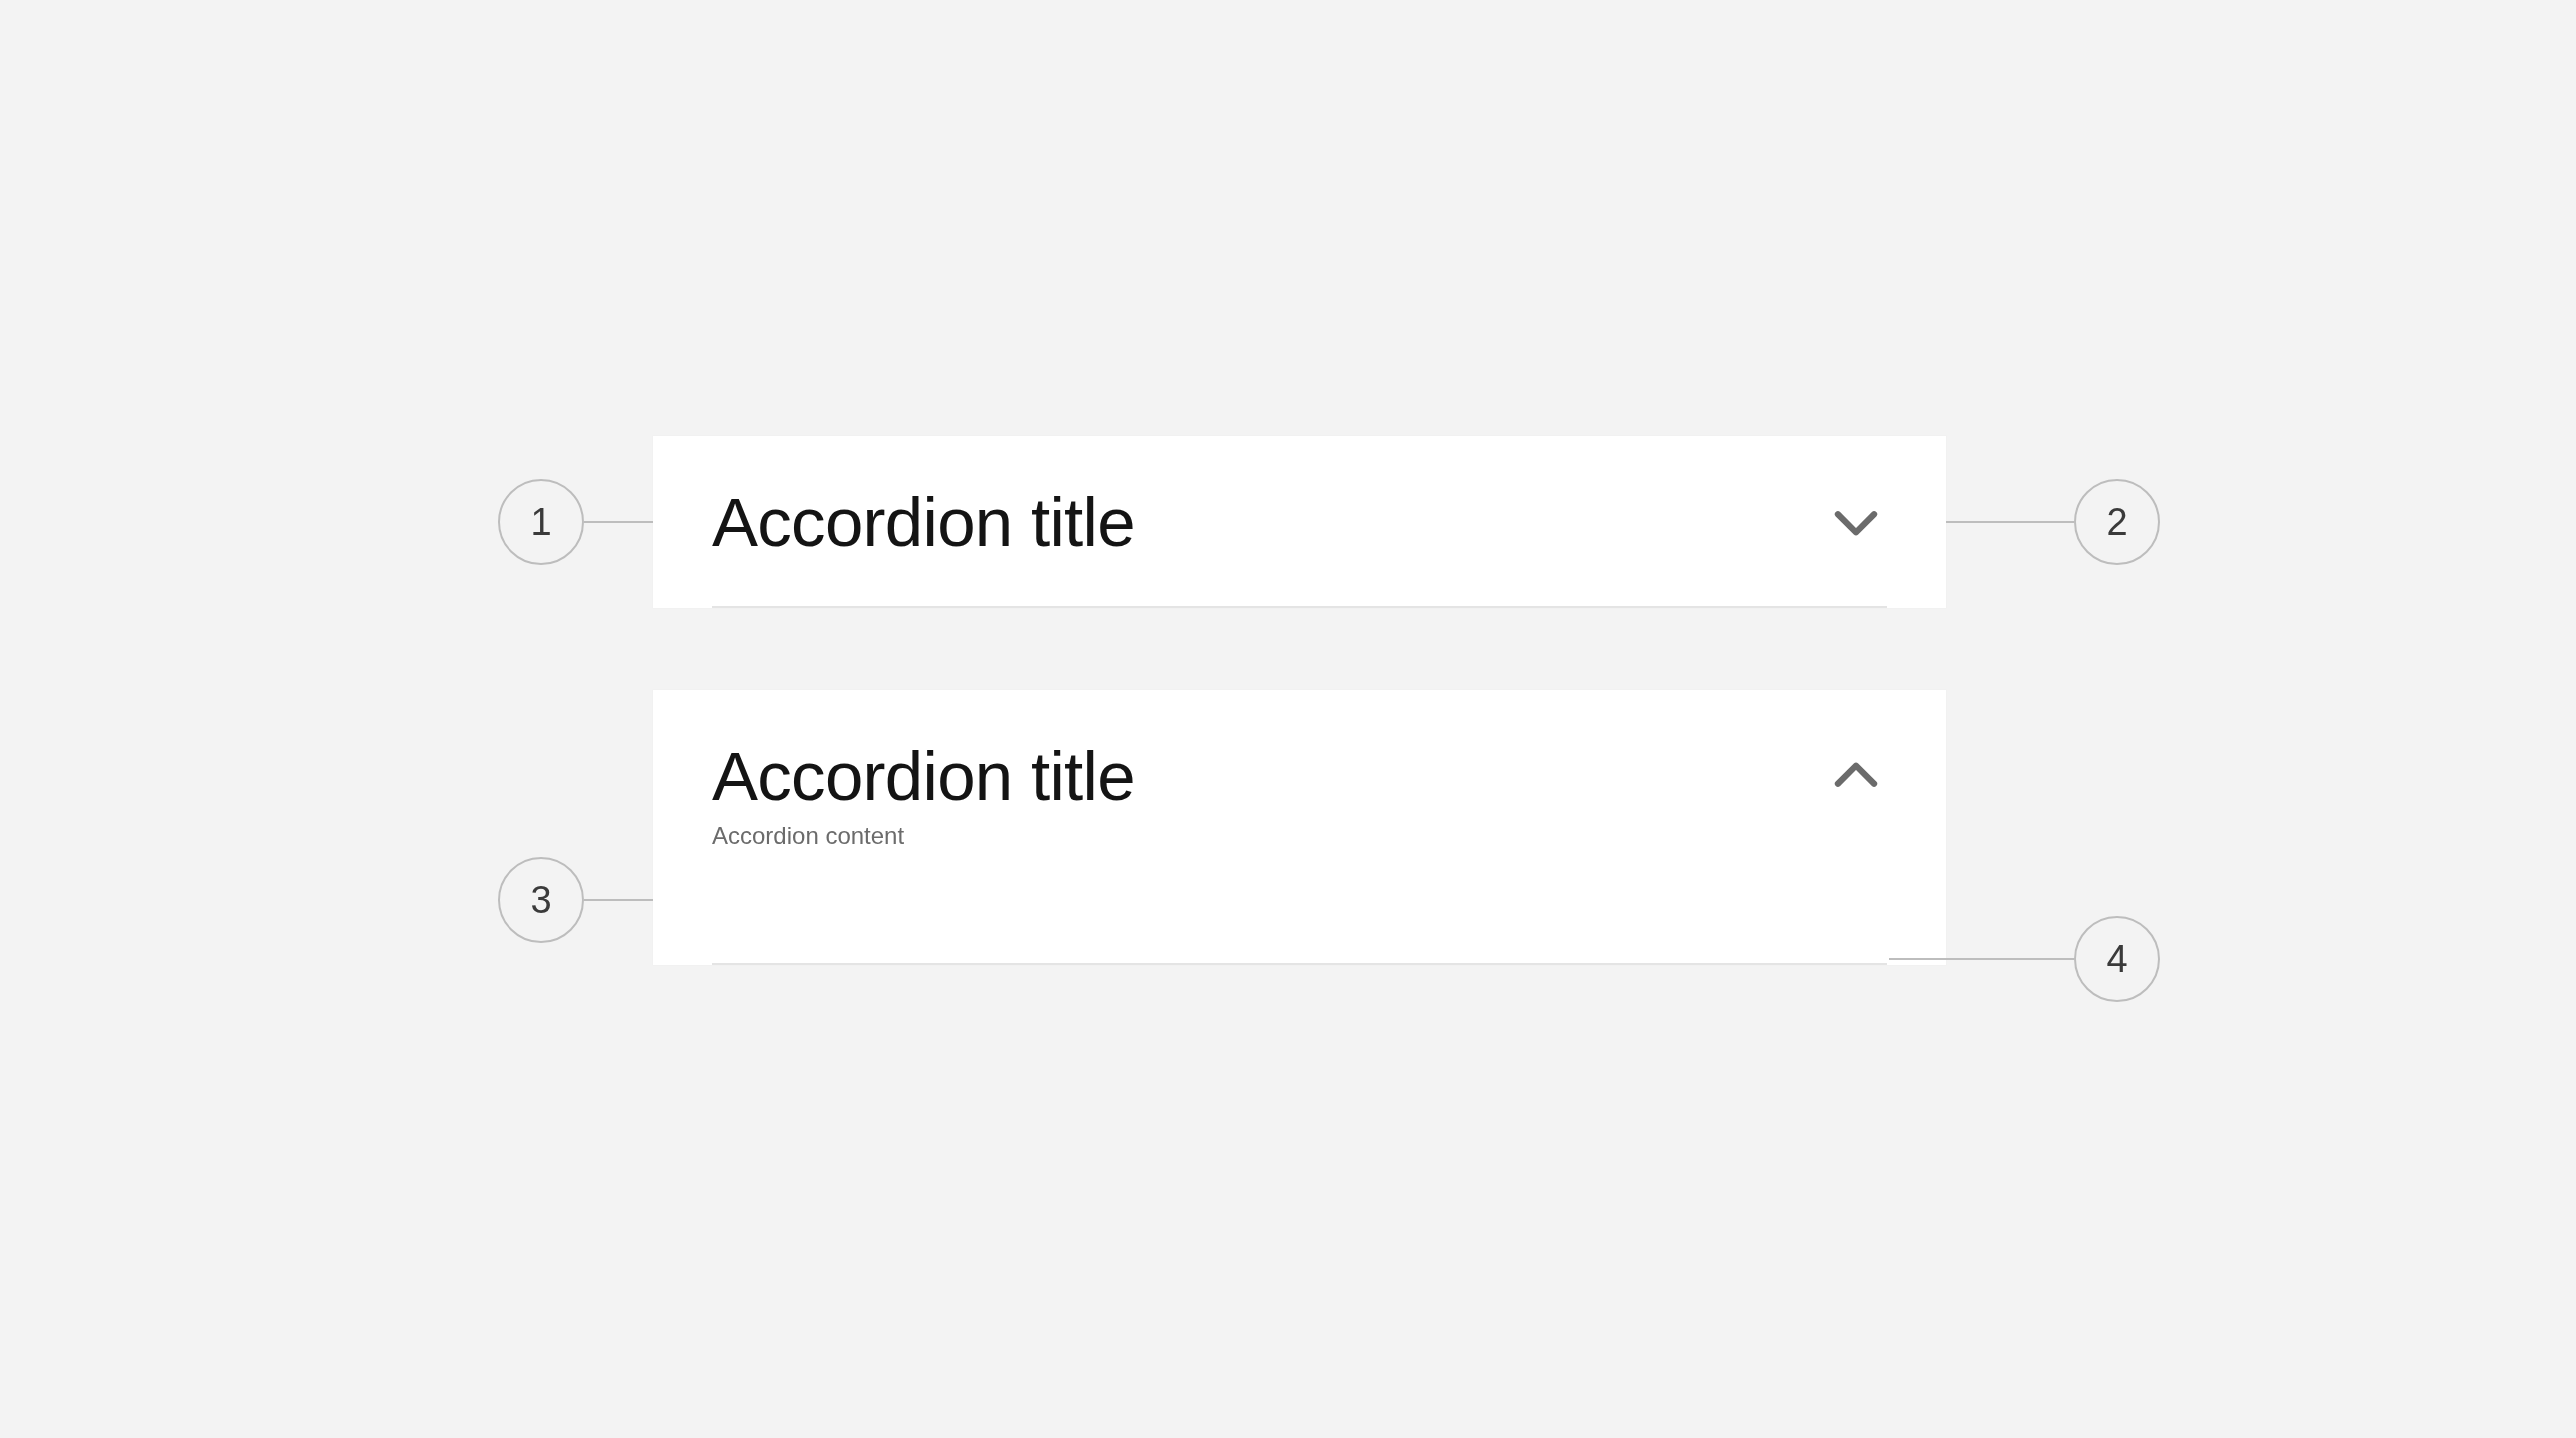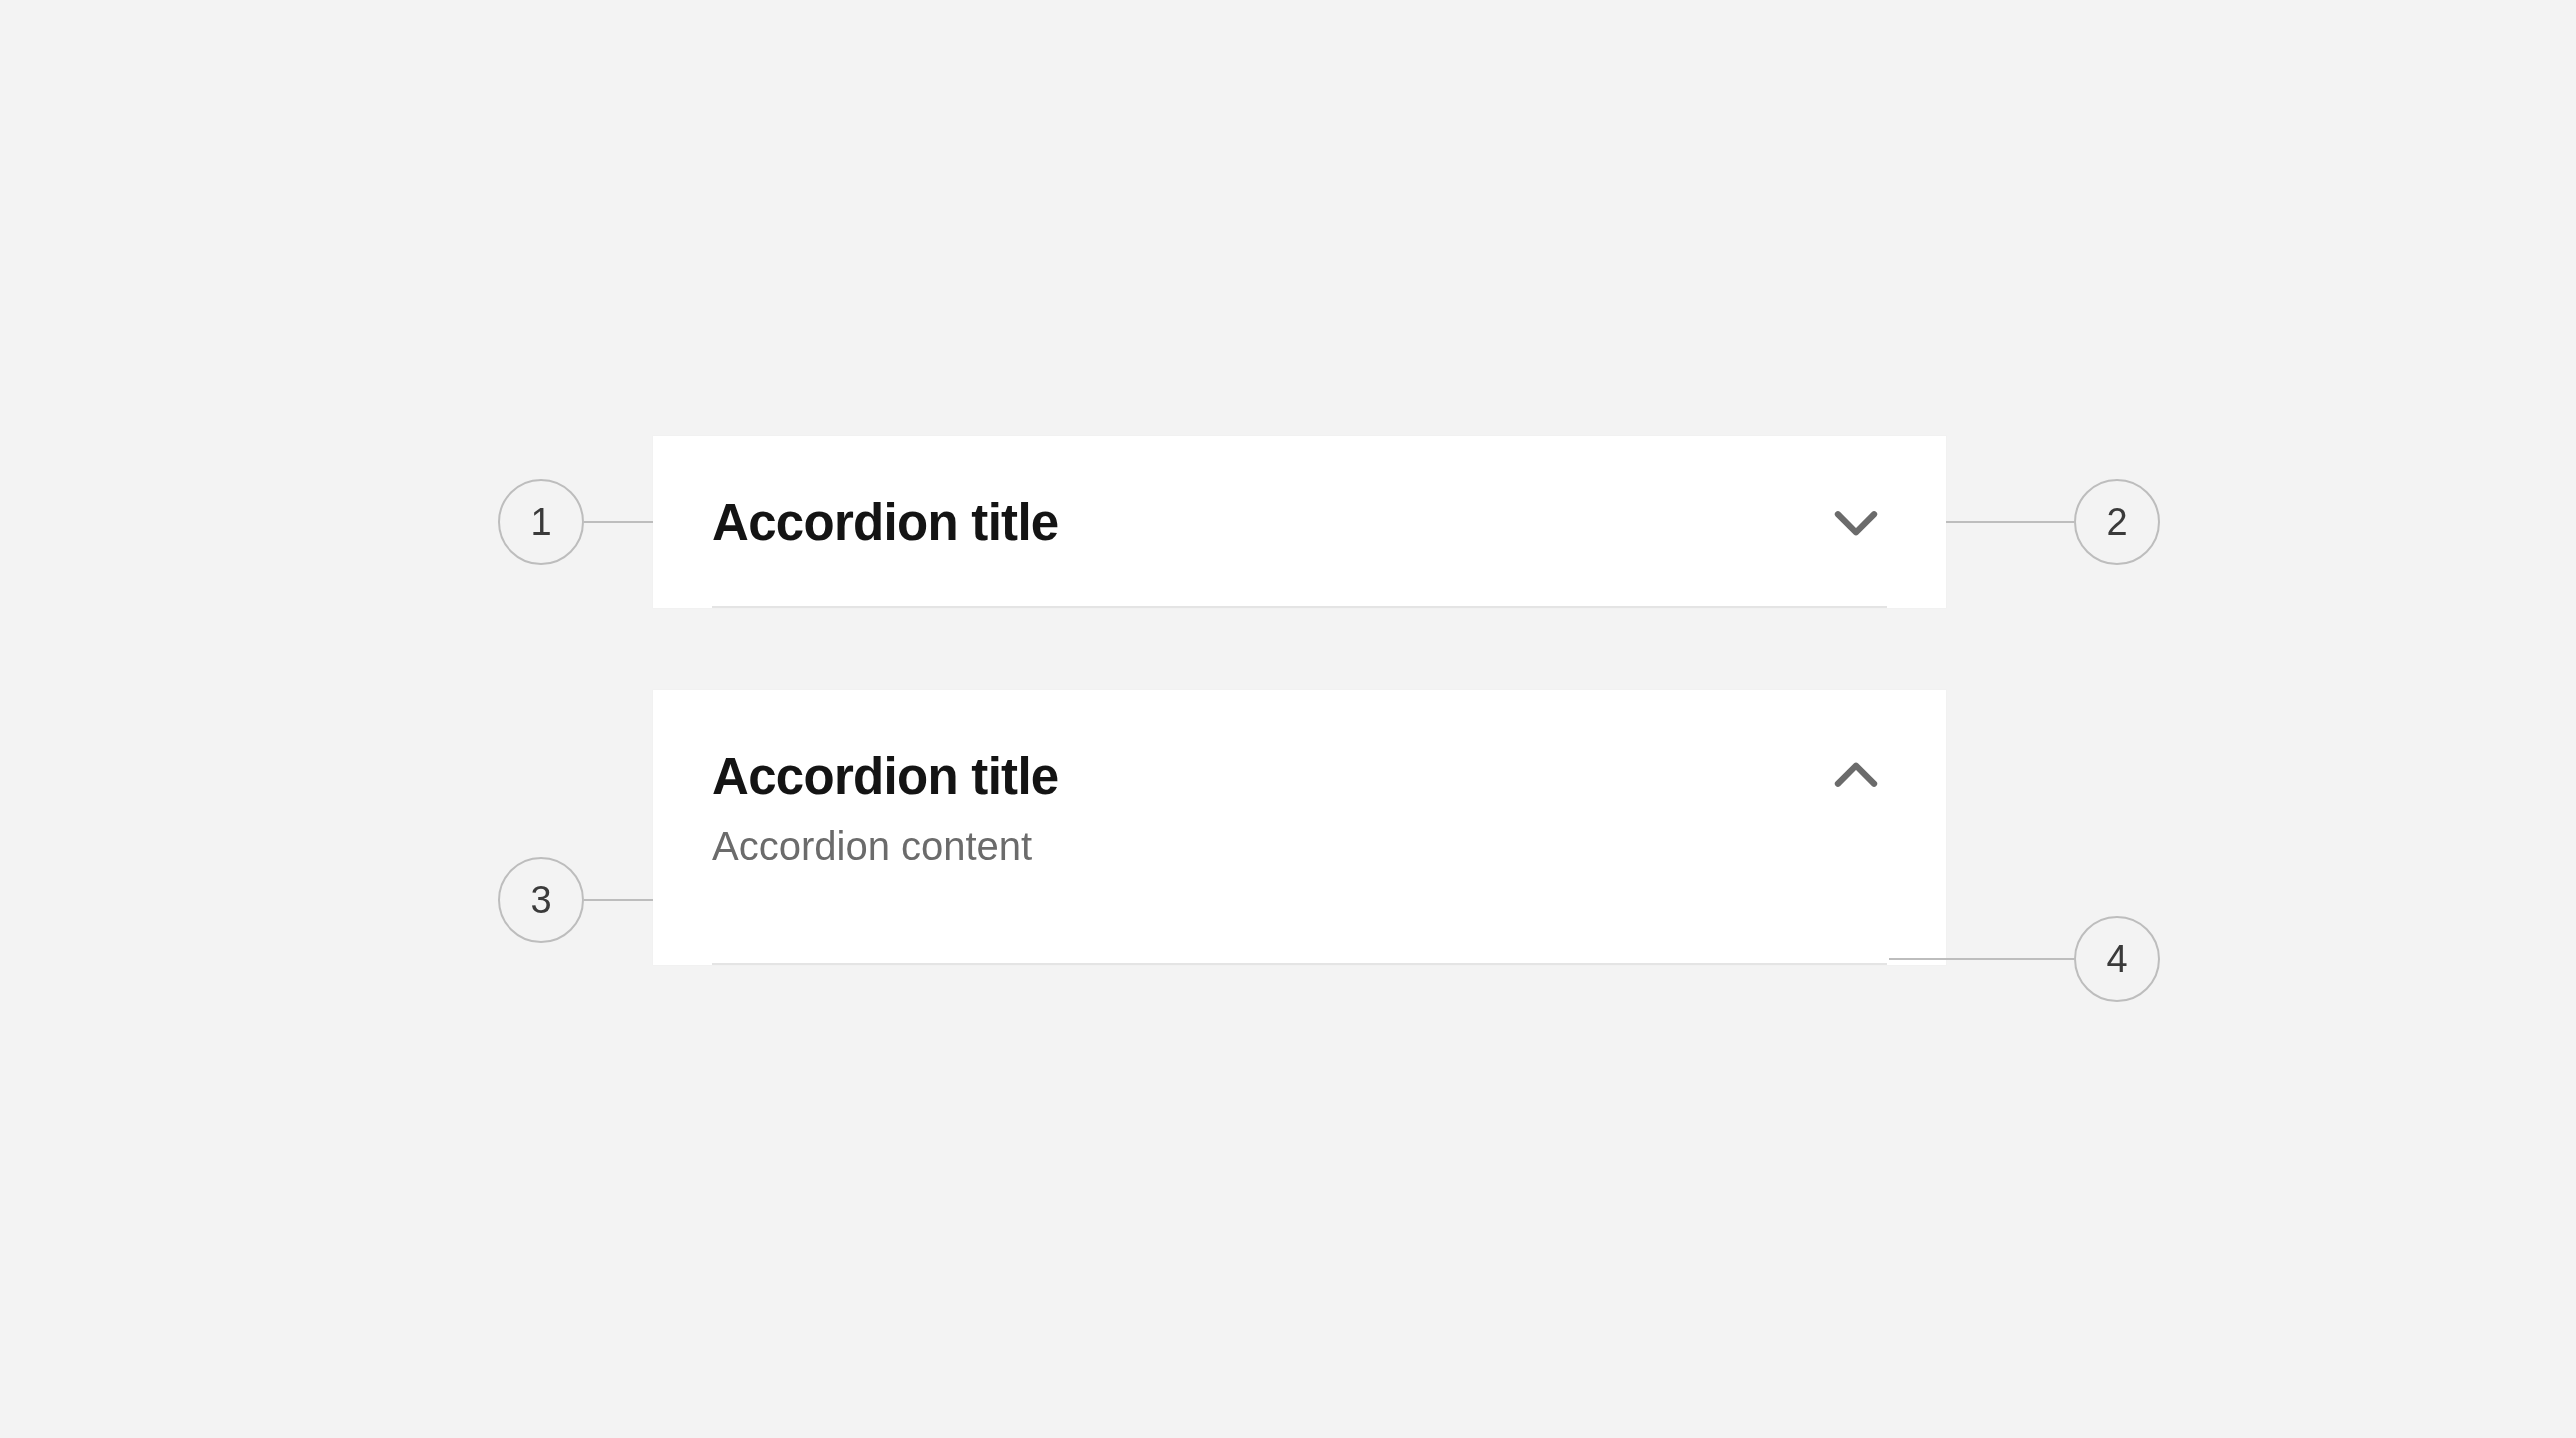--- a/index.html
+++ b/index.html
@@ -49,43 +49,43 @@
   .acc-header {
     display: flex;
     align-items: center;
     justify-content: space-between;
     height: 172px;
     width: 100%;
     padding: 0 59px 0 59px;
     cursor: pointer;
   }
   .acc-title {
-    font-size: 51px;
-    font-weight: 700;
+    font-size: 69px;
+    font-weight: 400;
     letter-spacing: -0.7px;
     color: var(--title);
     line-height: 1;
   }
   .acc-chevron {
     width: 62px;
     height: 62px;
     display: flex;
     align-items: center;
     justify-content: center;
     color: var(--chevron);
   }
   .acc-chevron svg {
     width: 100%;
     height: 100%;
     display: block;
   }
   .acc-content {
     padding: 0 59px 19px 59px;
     margin-top: -40px;
-    font-size: 40px;
+    font-size: 24px;
     font-weight: 400;
     color: var(--muted);
     line-height: 1.2;
   }
   .acc-expanded .acc-header {
     height: 172px;
   }
   .divider {
     position: absolute;
     left: 59px;

